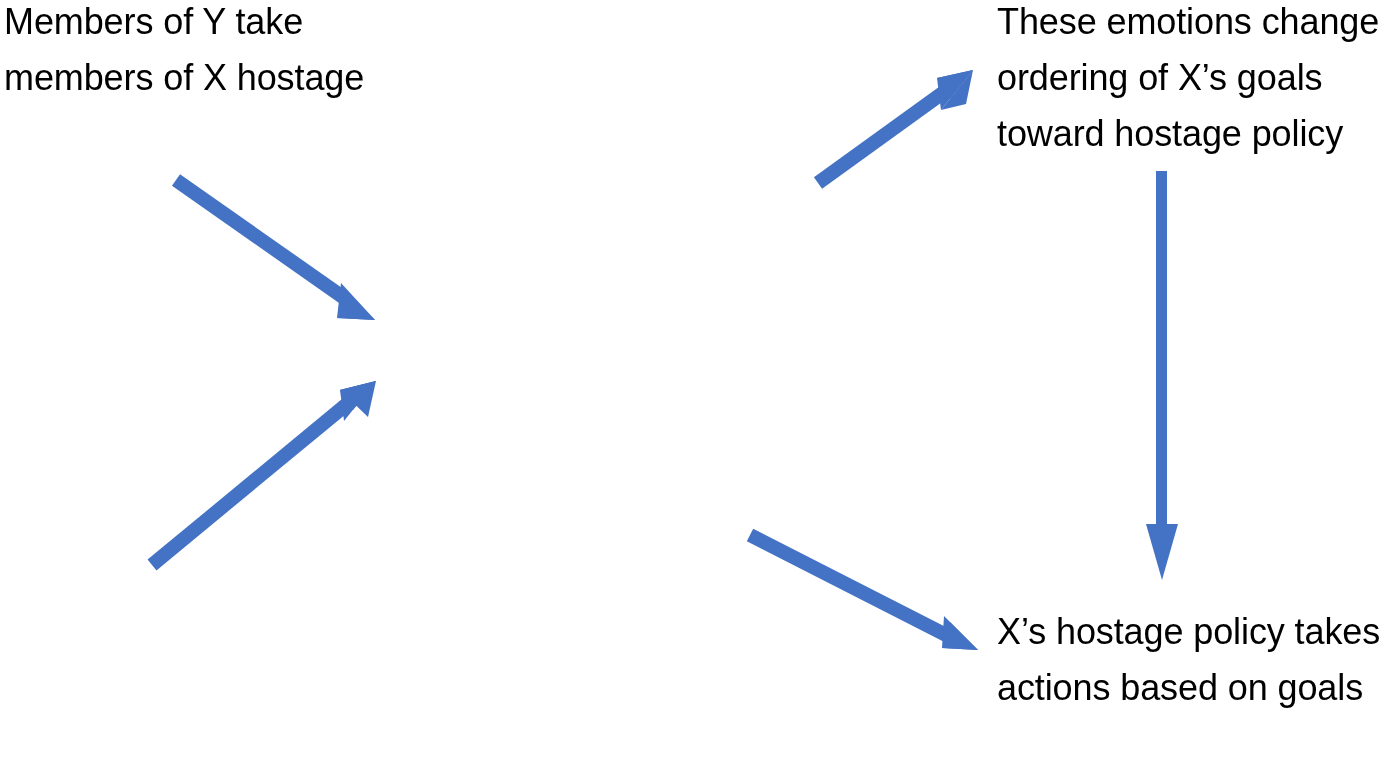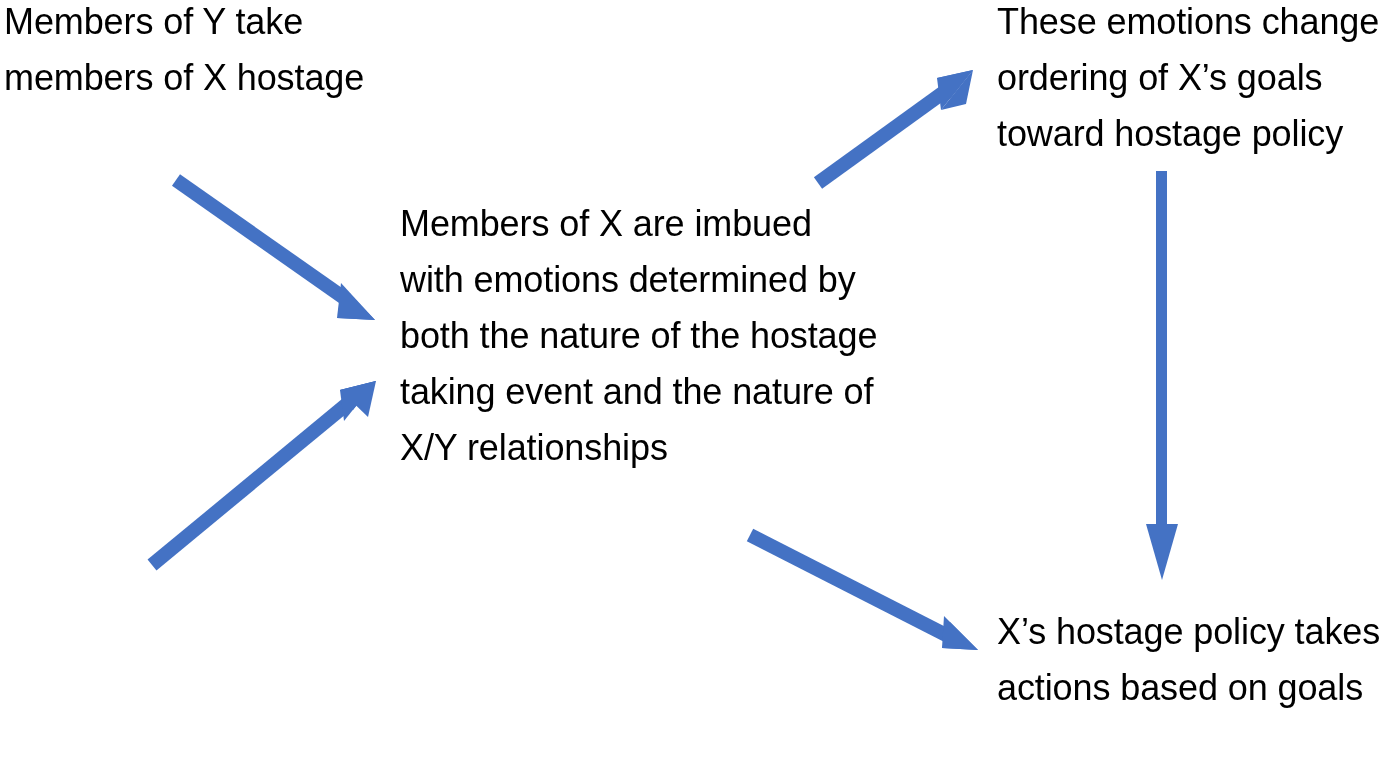--- a/index.html
+++ b/index.html
@@ -76,19 +76,18 @@
 
     <g>
       <rect x="1156" y="171" width="11" height="355" fill="#4472C4"></rect>
       <path d="M 1146 524 L 1178 524 L 1162 580 Z" fill="#4472C4"></path>
     </g>
   </svg>
 
   <div class="node" id="node-hostage-taking">Members of Y take members of X hostage</div>
 
 
-  <div class="node" id="node-emotions-imbued">Members of X are imbued with emotions determined by both the nature of the hostage taking event and the nature of X/Y relationships</div>
 
   <div class="node" id="node-goal-ordering">These emotions change ordering of X’s goals toward hostage policy</div>
 
   <div class="node" id="node-policy-actions">X’s hostage policy takes actions based on goals</div>
 
 </div>
 
 </body></html>

